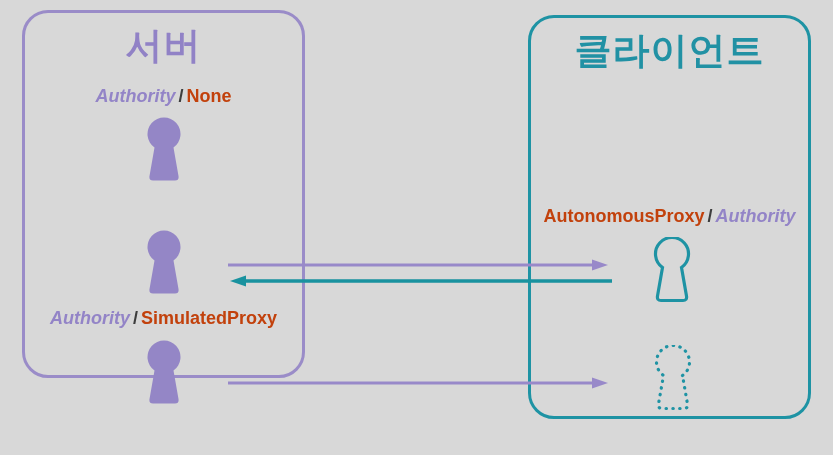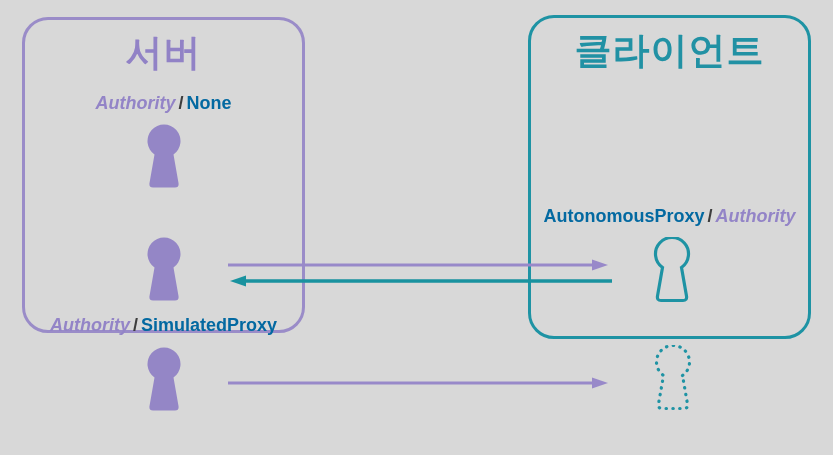--- a/index.html
+++ b/index.html
@@ -1,34 +1,34 @@
 <!DOCTYPE html>
 <html><head>
 <meta charset="utf-8">
 <style>
   html,body{margin:0;padding:0;background:#d8d8d8;}
   .canvas{
     position:relative;width:833px;height:455px;background:#d8d8d8;
     font-family:"Liberation Sans",sans-serif;overflow:hidden;
   }
   .box{position:absolute;border-radius:26px;box-sizing:border-box;background:transparent;}
-  .server-box{left:22px;top:17px;width:283px;height:316px;border:3px solid #9a8cc8;}
-  .client-box{left:528px;top:15px;width:283px;height:324px;border:3px solid #1e93a4;}
+  .server-box{left:22px;top:10px;width:283px;height:368px;border:3px solid #9a8cc8;}
+  .client-box{left:528px;top:15px;width:283px;height:404px;border:3px solid #1e93a4;}
   .box-title{
     position:absolute;left:0;width:100%;text-align:center;
     font-size:37px;font-weight:600;letter-spacing:1px;line-height:42px;
   }
   .server-box .box-title{top:12px;color:#9182c6;}
   .client-box .box-title{top:12px;color:#2191a4;}
   .role-label{
     position:absolute;left:0;width:100%;text-align:center;
     font-size:18px;font-weight:600;line-height:22px;white-space:nowrap;
   }
   .txt-purple{color:#9384c7;font-style:italic;}
-  .txt-teal{color:#0369a1;}
+  .txt-teal{color:#c2410c;}
   .txt-slash{color:#3d3d3d;padding:0 3px;}
   .pawn{position:absolute;width:44px;height:66px;}
   .arrow-layer{position:absolute;left:0;top:0;width:833px;height:455px;pointer-events:none;}
 </style>
 </head>
 <body>
 
 <div class="canvas">
 
   <div class="box server-box">

